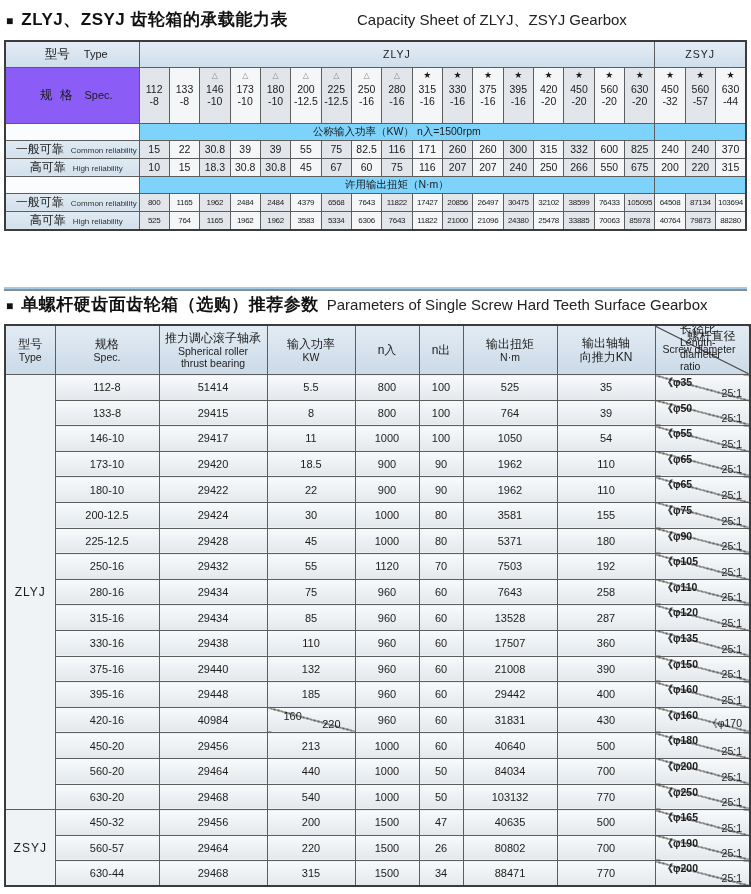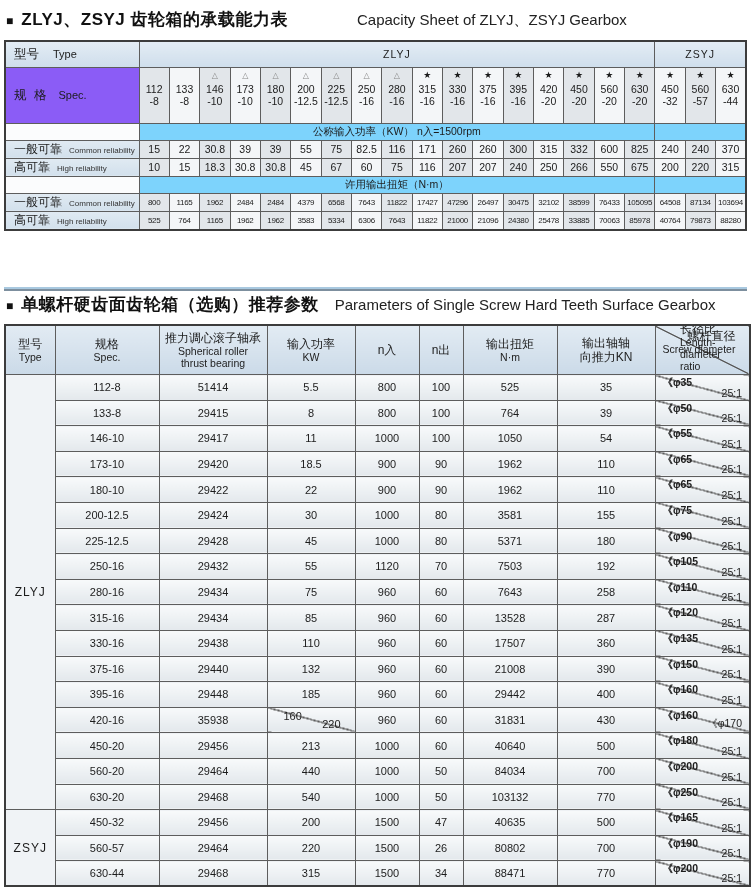--- a/index.html
+++ b/index.html
@@ -11,31 +11,31 @@
     overflow: hidden;
   }
   .page { width: 751px; height: 894px; padding: 6px 4px 0 4px; position: relative; }
 
   
   .title-row { display: flex; align-items: baseline; margin: 2px 2px 0 2px; }
   .bullet { font-size: 12px; margin-right: 8px; color:#111; }
   .title-cn { font-size: 17px; font-weight: bold; letter-spacing: .5px; color:#111; }
   .title-en { font-size: 15px; color:#222; }
   #title1 .title-en { margin-left: 69px; }
-  #title2 .title-en { margin-left: 16px; }
+  #title2 .title-en { margin-left: 8px; }
 
   
   table { border-collapse: collapse; table-layout: fixed; }
   td, th { border: 1px solid #5d5d5d; text-align: center; vertical-align: middle; overflow: hidden; }
 
   
   #cap-table { width: 743px; margin-top: 9px; border: 2px solid #3c3c3c; }
   #cap-table td { font-size: 10.5px; }
   .hdr-blue { background: linear-gradient(180deg,#e3ecf4,#cfdeec); }
-  .corner, .speclabel, .rowlabel { text-align: left; padding-left: 8px; }
+  .corner, .speclabel, .rowlabel { text-align: center; padding-left: 8px; }
   .corner .cn { font-size: 12.5px; }
   .corner .en { font-size: 11px; margin-left: 14px; }
   .group-cell { font-size: 11.5px; letter-spacing: 1px; }
   .row-h1 td { height: 26px; }
   .row-spec td { height: 56px; }
   .speclabel { background:#8b5cf6; }
   .speclabel .cn { font-size: 12.5px; letter-spacing: 2px; }
   .speclabel .en { font-size: 11px; margin-left: 10px; letter-spacing: 0; }
   .speccell { position: relative; line-height: 12.5px; font-size: 10.5px; }
   .speccell .mark { position: absolute; top: 3px; left: 0; width: 100%; font-size: 8px; line-height: 9px; color:#8a8a8a; }
@@ -295,21 +295,21 @@
           <td class="col-even fs-small">800</td>
           <td class="col-odd fs-small">1165</td>
           <td class="col-even fs-small">1962</td>
           <td class="col-odd fs-small">2484</td>
           <td class="col-even fs-small">2484</td>
           <td class="col-odd fs-small">4379</td>
           <td class="col-even fs-small">6568</td>
           <td class="col-odd fs-small">7643</td>
           <td class="col-even fs-small">11822</td>
           <td class="col-odd fs-small">17427</td>
-          <td class="col-even fs-small">47296</td>
+          <td class="col-even fs-small">20856</td>
           <td class="col-odd fs-small">26497</td>
           <td class="col-even fs-small">30475</td>
           <td class="col-odd fs-small">32102</td>
           <td class="col-even fs-small">38599</td>
           <td class="col-odd fs-small">76433</td>
           <td class="col-even fs-small">105095</td>
           <td class="col-odd fs-small">64508</td>
           <td class="col-even fs-small">87134</td>
           <td class="col-odd fs-small">103694</td>
         </tr>
@@ -570,21 +570,21 @@
           <td>60</td>
           <td>29442</td>
           <td>400</td>
           <td class="diag">
             <span class="tl screw">《φ160</span>
             <span class="br ratio">25:1</span>
           </td>
         </tr>
         <tr>
           <td>420-16</td>
-          <td>35938</td>
+          <td>40984</td>
           <td class="diag">
             <span class="tl kwv">160</span>
             <span class="br kwv">220</span>
           </td>
           <td>960</td>
           <td>60</td>
           <td>31831</td>
           <td>430</td>
           <td class="diag">
             <span class="tl screw">《φ160</span>

